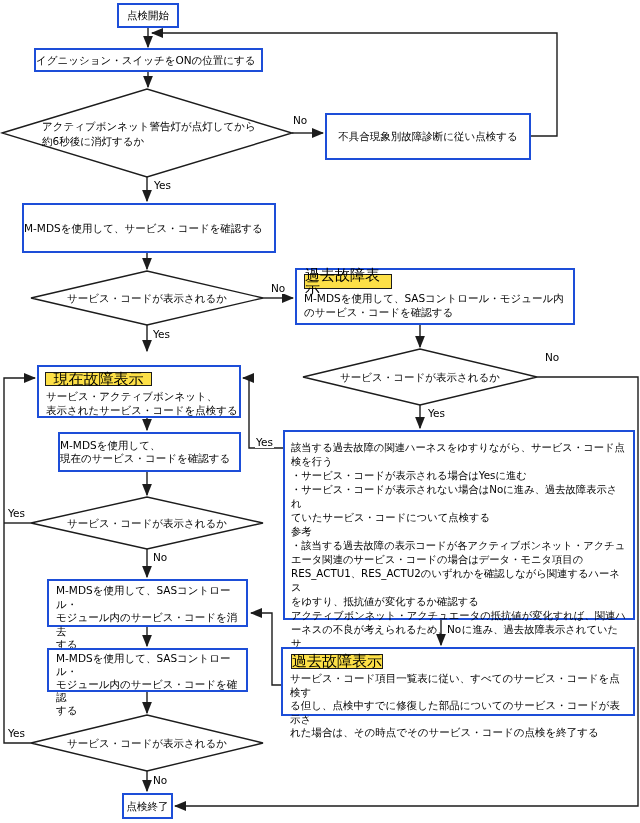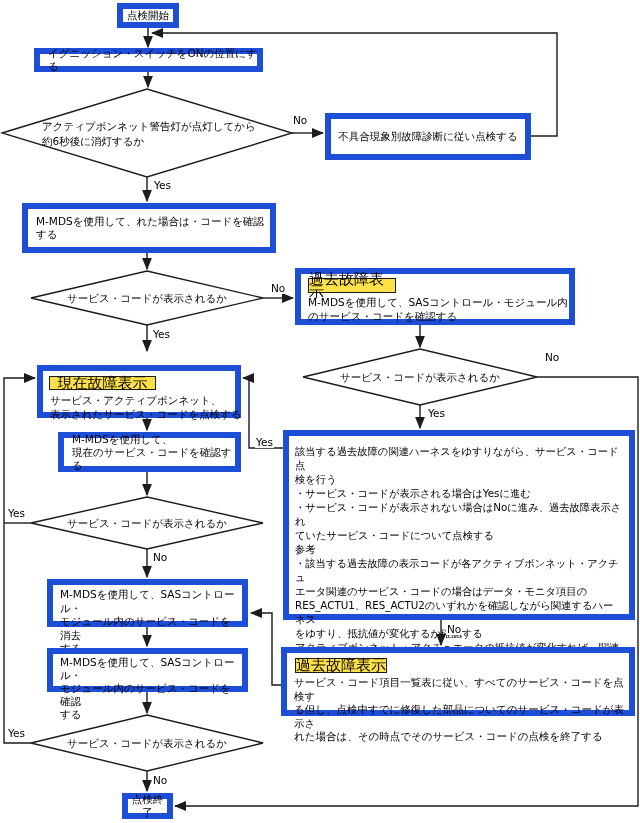--- a/index.html
+++ b/index.html
@@ -3,25 +3,25 @@
 <meta charset="utf-8">
 <style>
   html,body{margin:0;padding:0;background:#fff;}
   .stage{
     position:relative;width:640px;height:823px;background:#ffffff;
     font-family:"DejaVu Sans","Liberation Sans",sans-serif;color:#000;
     overflow:hidden;
   }
   .stage svg{position:absolute;left:0;top:0;}
   .node{
-    position:absolute;box-sizing:border-box;border:6px solid #1d4ed8;
+    position:absolute;box-sizing:border-box;border:2px solid #1d4ed8;
     background:#fff;font-size:10.5px;line-height:13px;white-space:pre-line;
   }
   .center{display:flex;align-items:center;justify-content:center;text-align:center;}
-  .vcenter{display:flex;align-items:center;padding-left:8px;}
+  .vcenter{display:flex;align-items:center;}
   .dtext{position:absolute;font-size:10.5px;line-height:15px;white-space:pre-line;}
   .dcenter{text-align:center;}
   .elabel{position:absolute;font-size:10.5px;line-height:12px;background:#fff;padding:0 1px;}
   .tagbox{
     position:absolute;box-sizing:border-box;border:1.5px solid #1c1c1c;
     font-size:15px;display:flex;align-items:center;justify-content:center;background:#fde047;
   }
   .ntext{position:absolute;font-size:10.5px;line-height:13.5px;white-space:pre-line;}
   .bigtext{font-size:10.3px;line-height:14px;padding:8px 6px;white-space:pre-line;}
 </style>
@@ -68,21 +68,21 @@
       <path d="M281,685 H272 V613 H251" marker-end="url(#arr)"></path>
     </g>
   </svg>
 
   <div class="node center" style="left:117px;top:3px;width:62px;height:25px;">点検開始</div>
 
   <div class="node vcenter" style="left:34px;top:48px;width:229px;height:24px;">イグニッション・スイッチをONの位置にする</div>
 
   <div class="node center" style="left:325px;top:113px;width:206px;height:47px;">不具合現象別故障診断に従い点検する</div>
 
-  <div class="node vcenter" style="left:22px;top:203px;width:254px;height:50px;">M-MDSを使用して、れた場合は・コードを確認する</div>
+  <div class="node vcenter" style="left:22px;top:203px;width:254px;height:50px;">M-MDSを使用して、サービス・コードを確認する</div>
 
   <div class="node" style="left:295px;top:268px;width:280px;height:57px;">
     <div class="tagbox" style="left:7px;top:4px;width:88px;height:15px;">過去故障表示</div>
     <div class="ntext" style="left:7px;top:22px;width:266px;">M-MDSを使用して、SASコントロール・モジュール内
 のサービス・コードを確認する</div>
   </div>
 
   <div class="node" style="left:37px;top:365px;width:204px;height:53px;">
     <div class="tagbox" style="left:6px;top:5px;width:107px;height:14px;">現在故障表示</div>
     <div class="ntext" style="left:7px;top:23px;width:192px;">サービス・アクティブボンネット、

